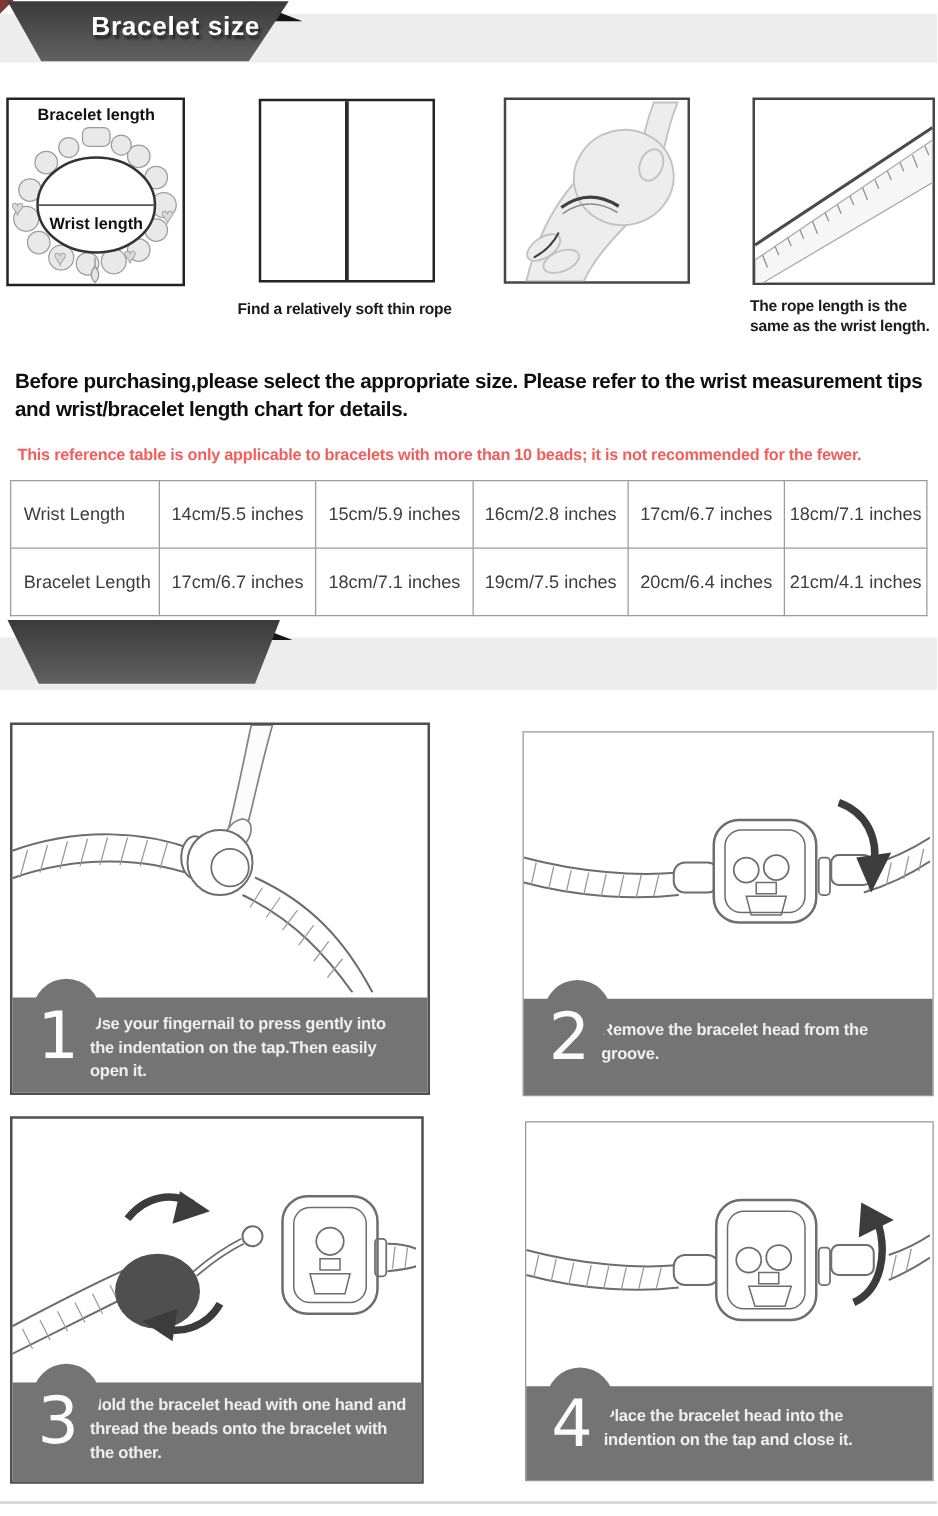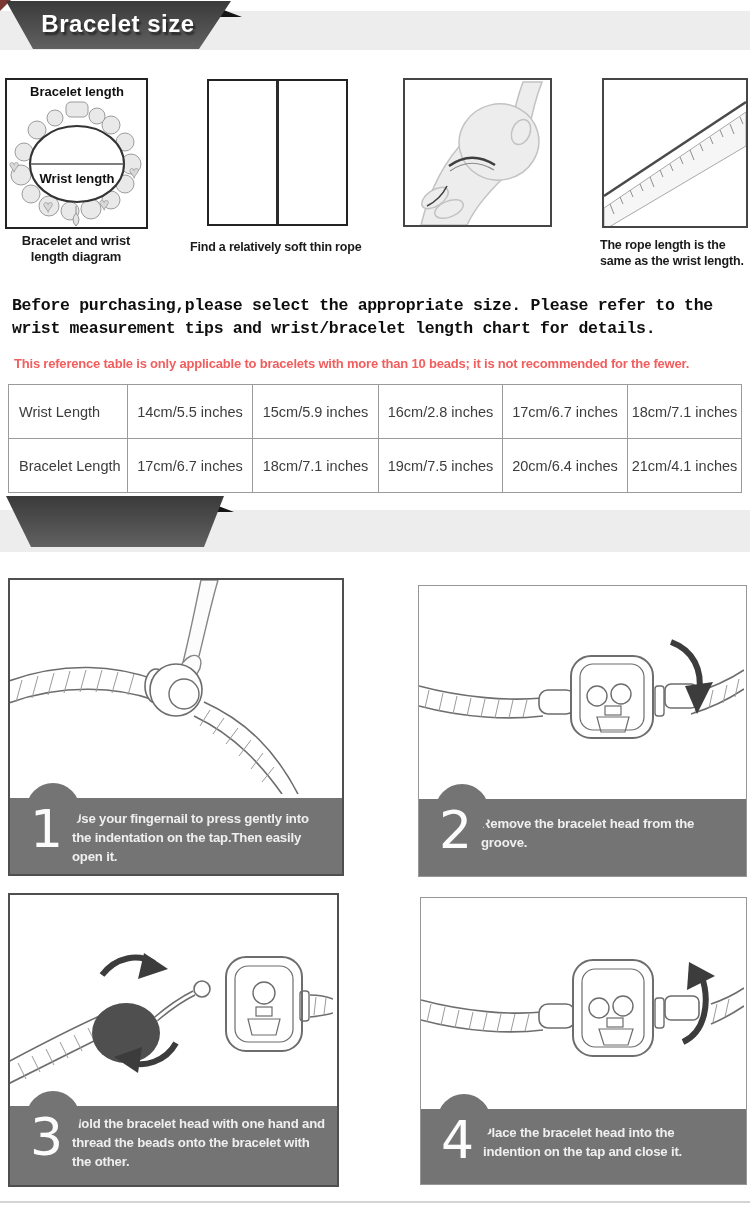--- a/index.html
+++ b/index.html
@@ -8,36 +8,36 @@
 
   
   .strip{position:absolute;left:0;width:750px;background:#ededed;}
   .strip1{top:11px;height:39px;}
   .strip2{top:510px;height:42px;}
   .corner-red{position:absolute;left:0;top:0;width:0;height:0;
               border-top:11px solid #7a3a33;border-right:11px solid transparent;}
   .ribbon{position:absolute;left:0;width:250px;height:56px;}
   .ribbon1{top:0;}
   .ribbon2{top:494px;}
-  .ribbon-label{position:absolute;width:180px;text-align:center;color:#fff;
-                font-size:24px;font-weight:800;letter-spacing:.5px;
+  .ribbon-label{position:absolute;width:180px;text-align:right;color:#fff;
+                font-size:21px;font-weight:800;letter-spacing:.5px;
                 text-shadow:2px 3px 2px rgba(0,0,0,.5);}
   .ribbon1-label{left:28px;top:10px;}
   .ribbon2-label{left:24px;top:506px;}
 
   
   .figbox{position:absolute;background:#fff;}
   .figbox.dark{border:2px solid #232323;}
   .figbox.mid{border:2px solid #454545;}
   .figcap{position:absolute;font-weight:700;color:#1b1b1b;font-size:12.5px;
           line-height:1.25;letter-spacing:-.2px;}
 
   
   .intro{position:absolute;left:12px;top:294px;width:732px;color:#0e0e0e;
-         font-size:16.5px;font-weight:700;line-height:1.4;letter-spacing:-.3px;font-family:Liberation Mono, monospace;}
+         font-size:16.5px;font-weight:700;line-height:1.4;letter-spacing:-.3px;}
   .note{position:absolute;left:14px;top:356px;width:736px;color:#f15e5e;
         font-size:13px;font-weight:700;letter-spacing:-.2px;white-space:nowrap;}
 
   
   .size-table{position:absolute;left:8px;top:384px;border-collapse:collapse;table-layout:fixed;}
   .size-table td{border:1px solid #9b9b9b;height:51px;font-size:14.5px;color:#3d3d3d;
                  text-align:center;overflow:hidden;white-space:nowrap;}
   .size-table td.rowlabel{text-align:left;padding-left:10px;}
 
   
@@ -102,21 +102,20 @@
           <text x="92" y="130">♥</text>
       </g>
       <ellipse cx="70" cy="84" rx="47" ry="38" fill="#ffffff" stroke="#333333" stroke-width="2"></ellipse>
       <line x1="23" y1="84" x2="117" y2="84" stroke="#555555" stroke-width="1.4"></line>
       <line x1="69" y1="126" x2="69" y2="133" stroke="#9c9c9c" stroke-width="1.2"></line>
       <path d="M69,133 q6,7 0,13 q-6,-6 0,-13 z" fill="#e4e4e4" stroke="#979797" stroke-width="1"></path>
       <text x="70" y="16" text-anchor="middle" font-size="13" font-weight="bold" fill="#101010">Bracelet length</text>
       <text x="70" y="103" text-anchor="middle" font-size="13" font-weight="bold" fill="#101010">Wrist length</text>
     </svg>
   </div>
-  <div class="figcap" style="left:2px;top:233px;width:148px;text-align:center;font-size:13px;">Bracelet and wrist length diagram</div>
 
   <div class="figbox dark" style="left:207px;top:79px;width:137px;height:143px;">
     <div style="position:absolute;left:67px;top:0;width:3px;height:143px;background:#2b2b2b;"></div>
   </div>
   <div class="figcap" style="left:190px;top:240px;width:185px;text-align:left;white-space:nowrap;">Find a relatively soft thin rope</div>
 
   <div class="figbox mid" style="left:403px;top:78px;width:145px;height:145px;">
     <svg width="145" height="145" viewBox="0 0 145 145">
       <g fill="#ededed" stroke="#c2c2c2" stroke-width="1.5">
         <path d="M118,2 C112,18 109,32 107,44 L124,50 C127,33 132,15 137,2 Z"></path>

